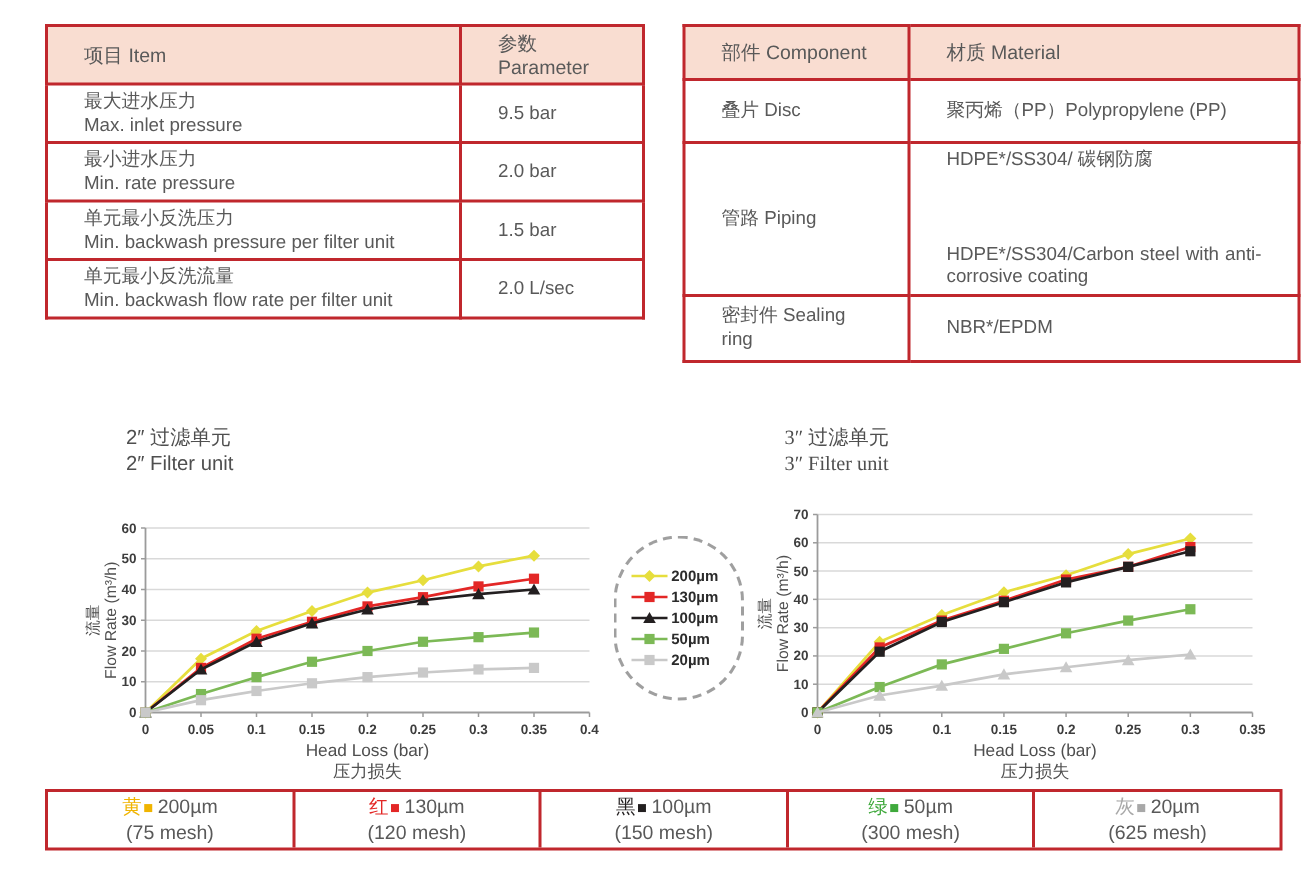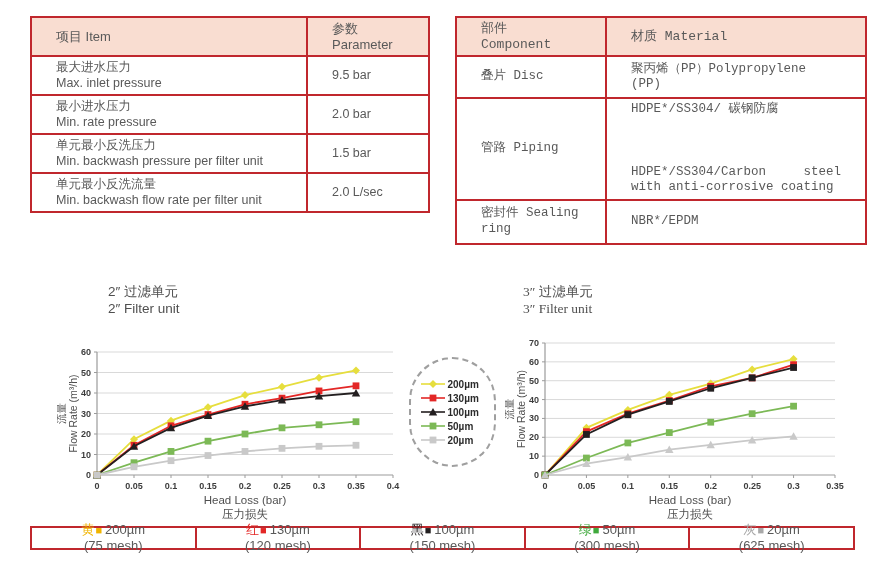--- a/index.html
+++ b/index.html
@@ -2,49 +2,49 @@
 <html><head>
 <meta charset="utf-8">
 <style>
   * { margin:0; padding:0; box-sizing:border-box; }
   body { background:#fff; font-family:"Liberation Sans", sans-serif; }
   .page { position:relative; width:875px; height:580px; background:#fff; overflow:hidden; color:#595959; }
 
   
   .spec-wrap { position:absolute; top:16px; }
   .spec-wrap.left  { left:30px;  width:400px; }
-  .spec-wrap.right { left:455px; width:412px;font-family:Liberation Mono, monospace; }
+  .spec-wrap.right { left:455px; width:412px; }
   table.spec { border-collapse:collapse; width:100%; table-layout:fixed; }
   table.spec th, table.spec td { border:2px solid #c0272d; vertical-align:middle; padding:3px 24px; font-size:12.5px; line-height:15.5px; color:#595959; text-align:left; font-weight:normal; }
   table.spec th { background:#f9ddd1; height:36px; font-size:13px; }
   table.spec .cn, table.spec .en { display:block; }
   td.justify .en { text-align:justify;margin-top:47px; }
   tr.h35 { height:35px; } tr.h30 { height:30px; } tr.h46 { height:46px; }
   tr.h42 { height:42px;margin-left:45px; } tr.h72 { height:72px; } tr.h44 { height:44px; }
 
   
   .chart-title { position:absolute; top:283px; font-size:13.5px; line-height:17px; color:#4f4f4f; }
-  .chart-title.left { left:84px;margin-left:24px; }
+  .chart-title.left { left:84px; }
   .chart-title.right { left:523px;font-family:Liberation Serif, serif; }
   .chart-title span { display:block; }
 
   
   #chart-left  { position:absolute; left:57px;  top:346px; }
   #chart-right { position:absolute; left:505px; top:337px; }
 
   
   .legend-box { position:absolute; left:409px; top:357px; width:87px; height:110px;
     border:2px dashed #9f9f9f; border-radius:44px; display:flex; flex-direction:column;
     justify-content:center; align-items:center; gap:3px; }
   .legend-item { display:flex; align-items:center; width:66px; }
   .legend-item svg { flex:0 0 auto; }
   .legend-label { font-size:10px; font-weight:bold; color:#2b2b2b; margin-left:2px; white-space:nowrap; }
 
   
-  .bottom-legend { position:absolute; left:30px; top:526px; width:825px; height:24px;
+  .bottom-legend { position:absolute; left:30px; top:526px; width:825px; height:41px;
     display:flex; border:2px solid #c0272d; background:#fff; }
   .bl-cell { flex:1; display:flex; flex-direction:column; justify-content:center; align-items:center;
     font-size:13px; line-height:16px; color:#595959; border-left:2px solid #c0272d; }
   .bl-cell:first-child { border-left:none; }
   .bl-sq { font-size:11px; margin:0 3px 0 1px; }
 </style>
 </head>
 <body>
 
 <div class="page">

